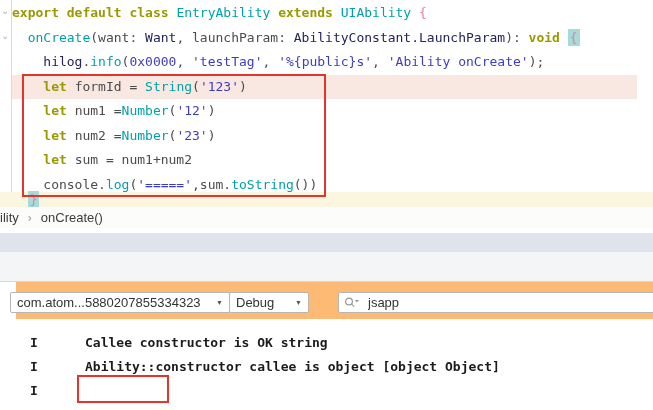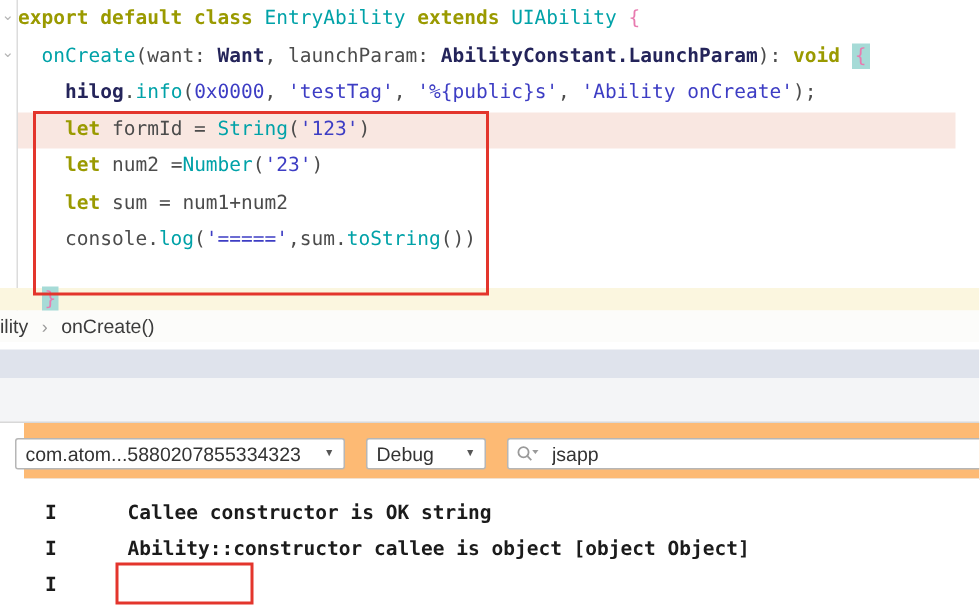--- a/index.html
+++ b/index.html
@@ -10,21 +10,21 @@
   
   .editor{position:absolute;left:0;top:0;width:653px;height:207px;background:#fff;}
   .gutter{position:absolute;left:0;top:0;width:11px;height:207px;background:transparent;border-right:1px solid #dcdcdc;}
   .fold{position:absolute;left:1px;width:10px;color:#b5b5b5;font-size:10px;line-height:10px;cursor:pointer;}
   .code-lines{position:absolute;left:12px;top:1px;right:16px;}
   .cl-line{height:24.5px;line-height:24.5px;white-space:pre;
     font-family:"DejaVu Sans Mono","Liberation Mono",monospace;font-size:13px;color:#4c4c4c;}
   .cl-line.changed{background:var(--changed_line_bg);}
   .tok-kw{color:var(--keyword);font-weight:bold;}
   .tok-cl{color:var(--type_teal);}
-  .tok-bd{color:var(--bold_dark);font-weight:bold;}
+  .tok-bd{color:var(--bold_dark);font-weight:normal;}
   .tok-pl{color:var(--plain);}
   .tok-st{color:var(--string_blue);}
   .tok-br{color:var(--brace_pink);}
   .tok-brh{color:var(--brace_pink);background:var(--brace_highlight_bg);padding:1px 2px;}
   .current-line{position:absolute;left:0;top:192px;width:653px;height:15px;background:var(--current_line_bg);}
   .current-line .cl-line{height:15px;line-height:15px;margin-left:12px;background:transparent;}
   
   .ann{position:absolute;border:2px solid var(--annotation_red);z-index:6;pointer-events:none;}
   #ann-code{left:22px;top:74px;width:300px;height:119px;}
   #ann-log{left:77px;top:375px;width:88px;height:24px;}
@@ -35,21 +35,21 @@
   .crumb-sep{color:#9a9a9a;margin:0 9px;font-size:12px;}
   
   .band-blue{position:absolute;left:0;top:233px;width:653px;height:19px;background:var(--band_blue_gray);}
   .band-strip{position:absolute;left:0;top:252px;width:653px;height:29px;background:#f4f5f7;border-bottom:1px solid #d8d8d8;}
   .toolbar{position:absolute;left:0;top:282px;width:653px;height:37px;background:#fdba74;border-bottom:1px solid #cbcbcb;margin-left:16px;}
   
   .dd{position:absolute;top:10px;height:21px;background:#fff;border:1px solid #b6b6b6;border-radius:2px;
     display:flex;align-items:center;justify-content:space-between;padding:0 6px;font-size:13px;color:#333;cursor:pointer;box-sizing:border-box;}
   .dd .caret{font-size:7px;color:#555;margin-left:8px;}
   #dd-process{left:-6px;width:220px;}
-  #dd-level{left:228px;width:80px;text-align:center;}
+  #dd-level{left:213px;width:80px;text-align:center;}
   .searchbox{position:absolute;top:10px;left:322px;width:340px;height:21px;background:#fff;border:1px solid #b6b6b6;border-radius:2px;
     display:flex;align-items:center;padding:0 5px;box-sizing:border-box;}
   .searchbox input{border:none;outline:none;flex:1;font-size:13px;color:#333;margin-left:6px;
     font-family:"Liberation Sans",sans-serif;background:transparent;}
   
   .log{position:absolute;left:0;top:319px;width:653px;height:91px;background:#fff;padding-top:12px;box-sizing:border-box;}
   .log-row{display:flex;height:24px;line-height:24px;padding-left:30px;
     font-family:"DejaVu Sans Mono","Liberation Mono",monospace;font-size:13px;font-weight:600;color:#1b1b1b;}
   .log-lvl{width:55px;}
 </style>
@@ -62,20 +62,21 @@
     <div class="gutter">
       <span class="fold" style="top:6px">⌄</span>
       <span class="fold" style="top:31px">⌄</span>
       <span class="fold" style="top:193px">⌃</span>
     </div>
     <div class="code-lines" id="code-lines">
         <div class="cl-line"><span class="tok-kw">export default class </span><span class="tok-cl">EntryAbility </span><span class="tok-kw">extends </span><span class="tok-cl">UIAbility </span><span class="tok-br">{</span></div>
         <div class="cl-line"><span class="tok-pl">  </span><span class="tok-cl">onCreate</span><span class="tok-pl">(want: </span><span class="tok-bd">Want</span><span class="tok-pl">, launchParam: </span><span class="tok-bd">AbilityConstant.LaunchParam</span><span class="tok-pl">): </span><span class="tok-kw">void </span><span class="tok-brh">{</span></div>
         <div class="cl-line"><span class="tok-pl">    </span><span class="tok-bd">hilog</span><span class="tok-pl">.</span><span class="tok-cl">info</span><span class="tok-pl">(</span><span class="tok-st">0x0000</span><span class="tok-pl">, </span><span class="tok-st">'testTag'</span><span class="tok-pl">, </span><span class="tok-st">'%{public}s'</span><span class="tok-pl">, </span><span class="tok-st">'Ability onCreate'</span><span class="tok-pl">);</span></div>
         <div class="cl-line changed"><span class="tok-pl">    </span><span class="tok-kw">let </span><span class="tok-pl">formId = </span><span class="tok-cl">String</span><span class="tok-pl">(</span><span class="tok-st">'123'</span><span class="tok-pl">)</span></div>
+        <div class="cl-line"><span class="tok-pl">    </span><span class="tok-kw">let </span><span class="tok-pl">num1 =</span><span class="tok-cl">Number</span><span class="tok-pl">(</span><span class="tok-st">'12'</span><span class="tok-pl">)</span></div>
         <div class="cl-line"><span class="tok-pl">    </span><span class="tok-kw">let </span><span class="tok-pl">num2 =</span><span class="tok-cl">Number</span><span class="tok-pl">(</span><span class="tok-st">'23'</span><span class="tok-pl">)</span></div>
         <div class="cl-line"><span class="tok-pl">    </span><span class="tok-kw">let </span><span class="tok-pl">sum = num1+num2</span></div>
         <div class="cl-line"><span class="tok-pl">    console.</span><span class="tok-cl">log</span><span class="tok-pl">(</span><span class="tok-st">'====='</span><span class="tok-pl">,sum.</span><span class="tok-cl">toString</span><span class="tok-pl">())</span></div>
       </div>
     <div class="current-line">
       <div class="cl-line" id="closing-line"><span class="tok-pl">  </span><span class="tok-brh">}</span></div>
     </div>
   </div>
 
   <div class="ann" id="ann-code"></div>

